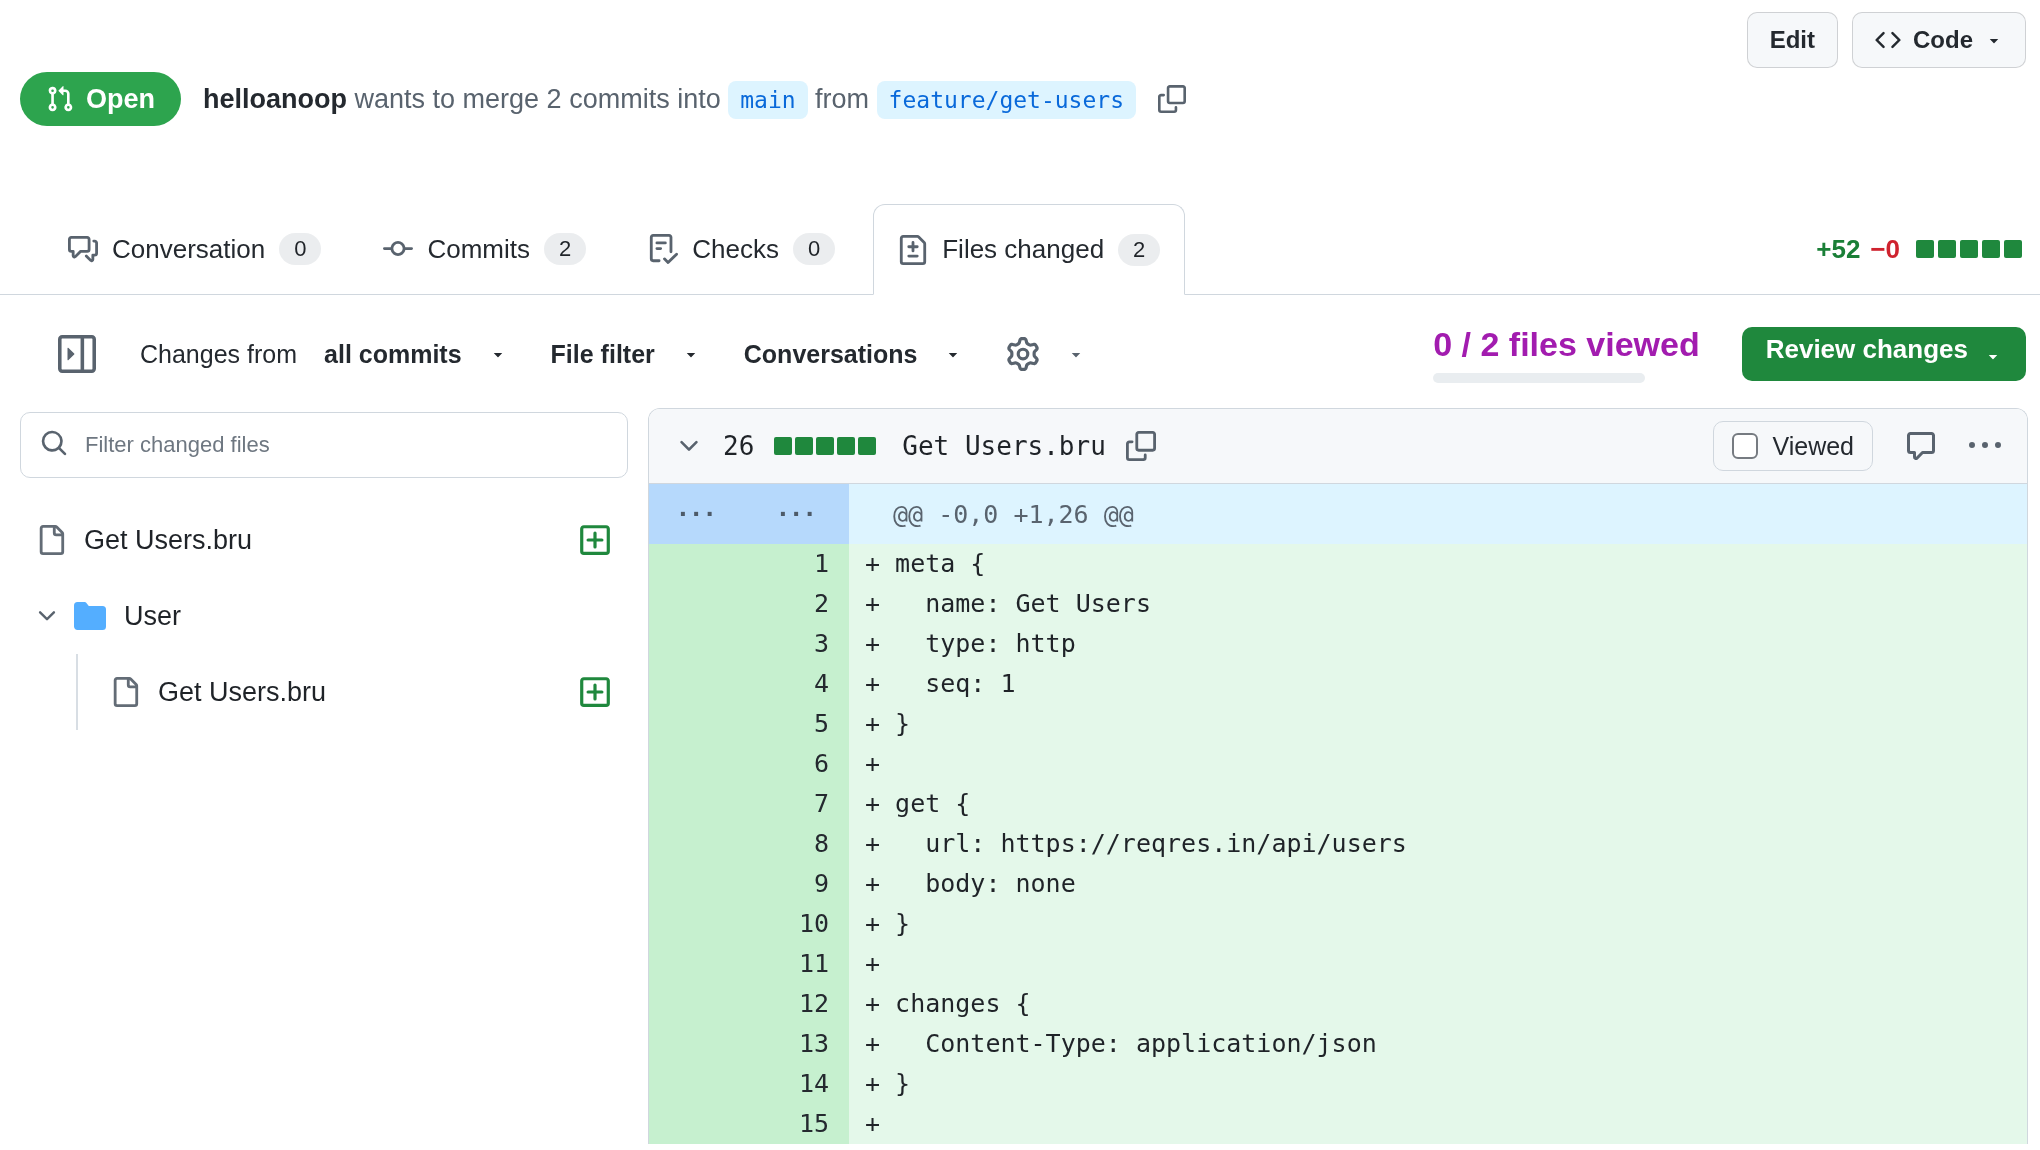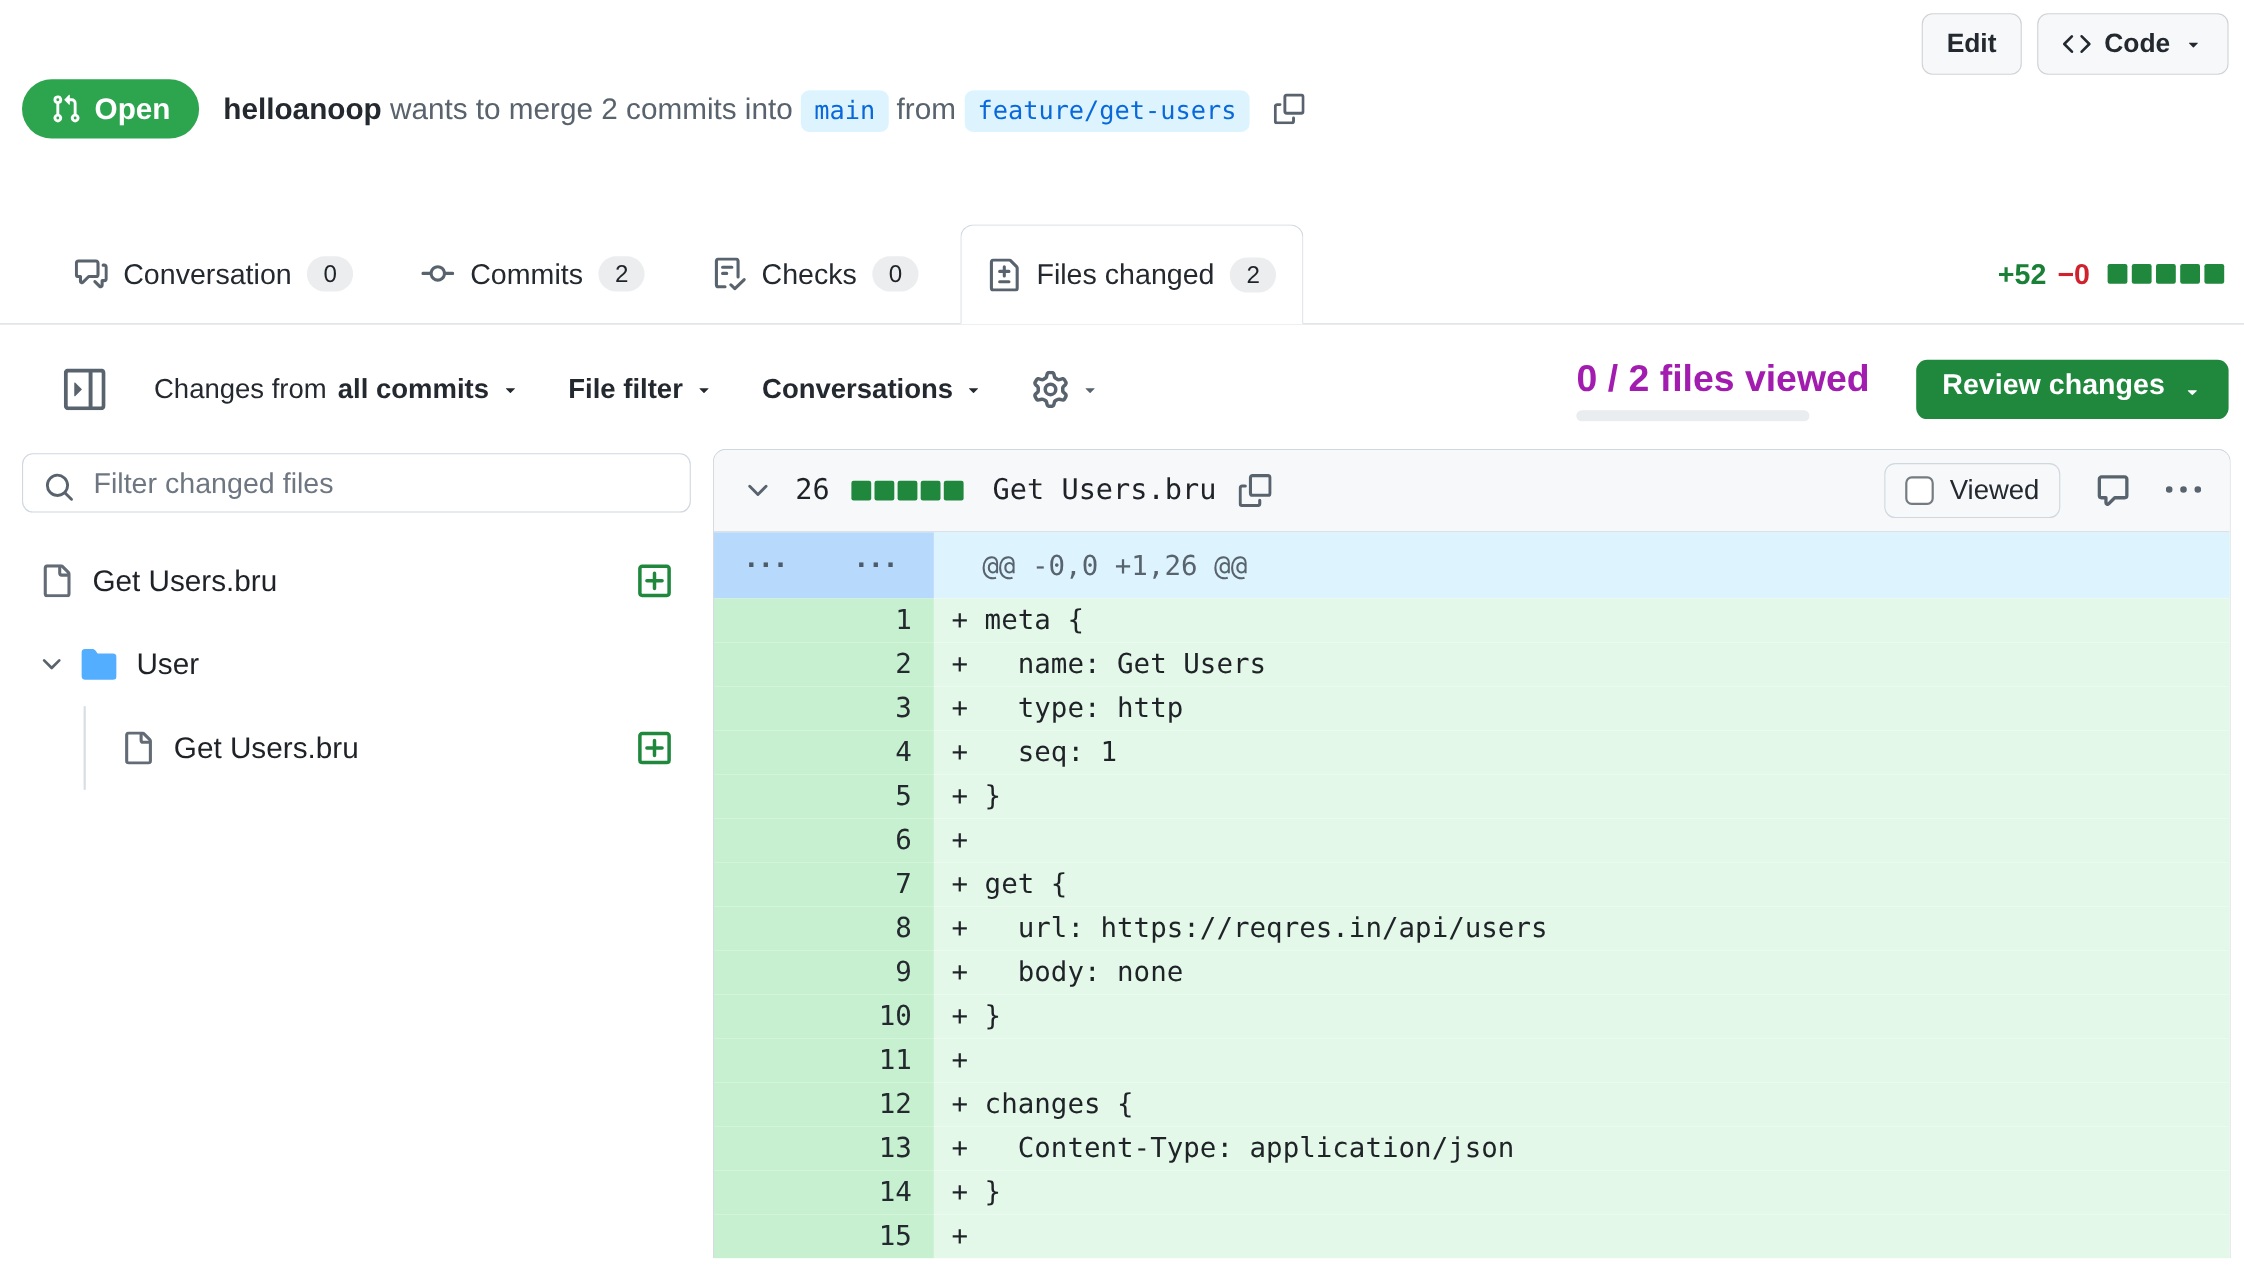--- a/index.html
+++ b/index.html
@@ -34,35 +34,35 @@
   .count-pill{background:rgba(175,184,193,.25);border-radius:999px;padding:3px 15px;font-size:22px;color:#1f2328;}
   .diffstat{margin-left:auto;display:flex;align-items:center;gap:10px;padding-right:18px;font-size:26px;font-weight:700;}
   .additions{color:var(--additions-text,#1a7f37);}
   .deletions{color:var(--deletions-text,#cf222e);}
   .blocks{display:flex;gap:4px;margin-left:6px;}
   .dblock{width:18px;height:18px;background:var(--button-green,#1f883d);border-radius:2px;}
 
   
   .toolbar{position:absolute;left:0;right:0;top:295px;height:118px;display:flex;align-items:center;
            padding:0 14px 0 58px;gap:44px;font-size:25px;color:#24292f;}
-  .tool-item{display:inline-flex;align-items:center;gap:10px;cursor:pointer;}
+  .tool-item{display:inline-flex;align-items:center;gap:27px;cursor:pointer;}
   .bold{font-weight:700;}
   .semibold{font-weight:600;}
   .toolbar-right{margin-left:auto;display:flex;align-items:center;gap:42px;}
   .files-viewed-block{display:flex;flex-direction:column;align-items:flex-start;gap:9px;}
   .files-viewed-text{font-size:34px;color:#a21caf;font-weight:bold;}
   .progress{width:212px;height:10px;border-radius:6px;background:#e9edf0;}
   .review-btn{display:inline-flex;align-items:flex-end;gap:16px;background:var(--button-green,#1f883d);color:#fff;
               border:none;border-radius:10px;height:54px;padding:16px 24px;font-size:26px;font-weight:600;cursor:pointer;}
 
   
   .sidebar{position:absolute;left:20px;top:412px;width:608px;}
   .filter-wrap{position:relative;}
-  .filter-wrap input{width:100%;height:54px;box-sizing:border-box;border:1px solid var(--border,#d0d7de);
-                     border-radius:10px;font-size:26px;padding:0 16px 0 64px;color:#1f2328;outline:none;
+  .filter-wrap input{width:100%;height:66px;box-sizing:border-box;border:1px solid var(--border,#d0d7de);
+                     border-radius:10px;font-size:22px;padding:0 16px 0 64px;color:#1f2328;outline:none;
                      font-family:"Liberation Sans",sans-serif;}
   .filter-wrap input::placeholder{color:#6e7781;}
   .search-icon{position:absolute;left:20px;top:17px;color:#59636e;}
   .tree{margin-top:24px;}
   .tree-row{display:flex;align-items:center;height:76px;font-size:27px;cursor:pointer;position:relative;}
   .tree-row .gap18{width:18px;}
   .row-file{padding-left:16px;}
   .row-folder{padding-left:14px;}
   .row-nested{padding-left:90px;}
   .row-nested::before{content:"";position:absolute;left:56px;top:0;bottom:0;width:2px;background:#d8dee4;}

